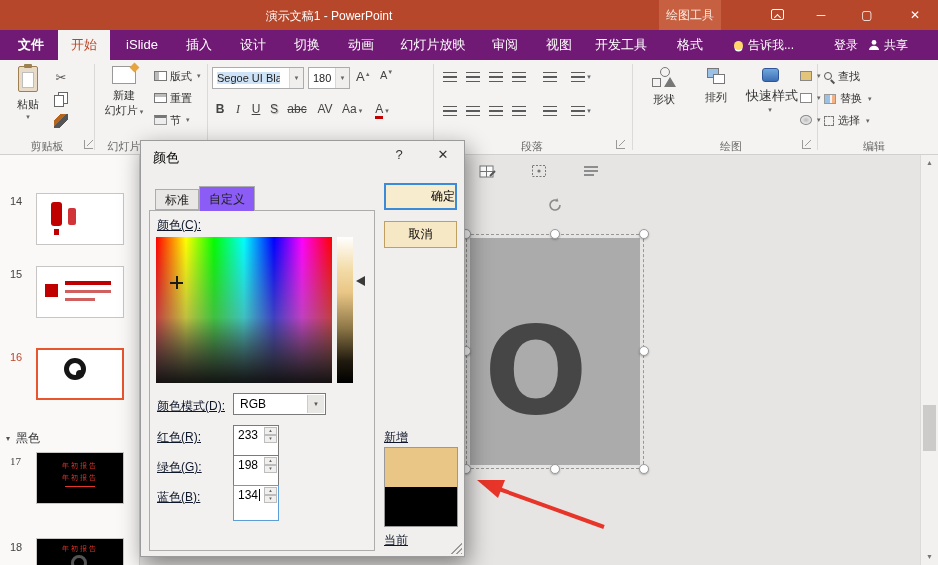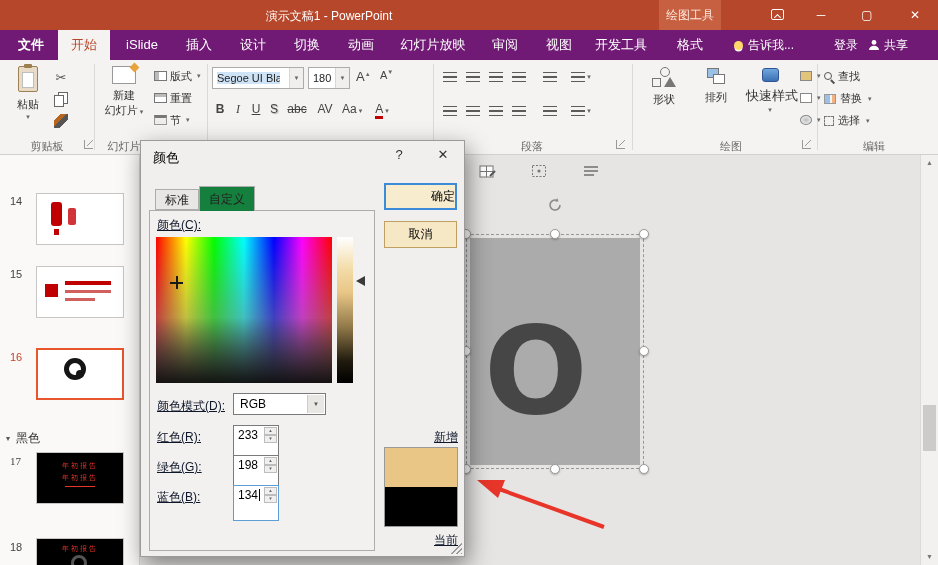--- a/index.html
+++ b/index.html
@@ -112,24 +112,24 @@
   .vscroll{position:absolute;left:920px;top:155px;width:18px;height:410px;background:#F2F1EF;border-left:1px solid #DCDAD8;}
   .sarrow{position:absolute;left:0;width:17px;height:16px;font-size:7px;color:#777;text-align:center;line-height:16px;}
   .sthumb{position:absolute;left:2px;top:250px;width:13px;height:46px;background:#CDCBC9;}
 
   
   .dialog{position:absolute;left:140px;top:140px;width:325px;height:417px;background:#F0EFED;border:1px solid #9B9B9B;box-shadow:3px 8px 22px rgba(0,0,0,.45);z-index:100;}
   .dlg-title{position:absolute;left:12px;top:8px;font-size:13px;color:#000;}
   .dlg-btn{position:absolute;top:0;width:40px;height:28px;text-align:center;line-height:28px;font-size:13px;color:#333;}
   .dtab{position:absolute;font-size:12px;color:#222;border:1px solid #ACACAC;background:#E9E7E5;text-align:center;}
   .dtab.std{left:14px;top:48px;width:44px;height:21px;line-height:21px;}
-  .dtab.cus{left:58px;top:45px;width:56px;height:25px;line-height:25px;background:#15803d;border-bottom:none;z-index:3;}
+  .dtab.cus{left:58px;top:45px;width:56px;height:25px;line-height:25px;background:#8b5cf6;border-bottom:none;z-index:3;}
   .dpanel{position:absolute;left:8px;top:69px;width:226px;height:341px;border:1px solid #ACACAC;background:#F2F1EF;}
   .dlabel{position:absolute;font-size:12px;color:#0f172a;white-space:nowrap;text-decoration:underline;}
-  .dlabel.ctr{text-align:right;}
+  .dlabel.ctr{text-align:left;}
   .spectrum{position:absolute;left:15px;top:96px;width:176px;height:146px;z-index:4;background:
     linear-gradient(to bottom, rgba(0,0,0,0) 0%, rgba(0,0,0,0) 55%, rgba(0,0,0,0.85) 100%),
     linear-gradient(to bottom, rgba(128,128,128,0) 0%, rgba(128,128,128,0.9) 100%),
     linear-gradient(to right,#FF0000 0%,#FFFF00 17%,#00FF00 33%,#00FFFF 50%,#0000FF 67%,#FF00FF 83%,#FF0000 100%);}
   .cross{position:absolute;left:14px;top:39px;width:13px;height:13px;}
   .cross .ch{position:absolute;left:0;top:6px;width:13px;height:1.5px;background:#1a1a1a;}
   .cross .cv{position:absolute;left:6px;top:0;width:1.5px;height:13px;background:#1a1a1a;}
   .lum{position:absolute;left:196px;top:96px;width:16px;height:146px;z-index:4;background:linear-gradient(180deg,#FFFFFF 0%,#F3DCA8 22%,#E9C686 38%,#8F7848 62%,#201A0E 85%,#000 100%);}
   .lum-arrow{position:absolute;left:215px;top:135px;width:0;height:0;z-index:4;border-top:5px solid transparent;border-bottom:5px solid transparent;border-right:9px solid #3a3a3a;}
   .combo2{position:absolute;left:92px;top:252px;width:93px;height:22px;background:#fff;border:1px solid #7a7a7a;z-index:4;}

